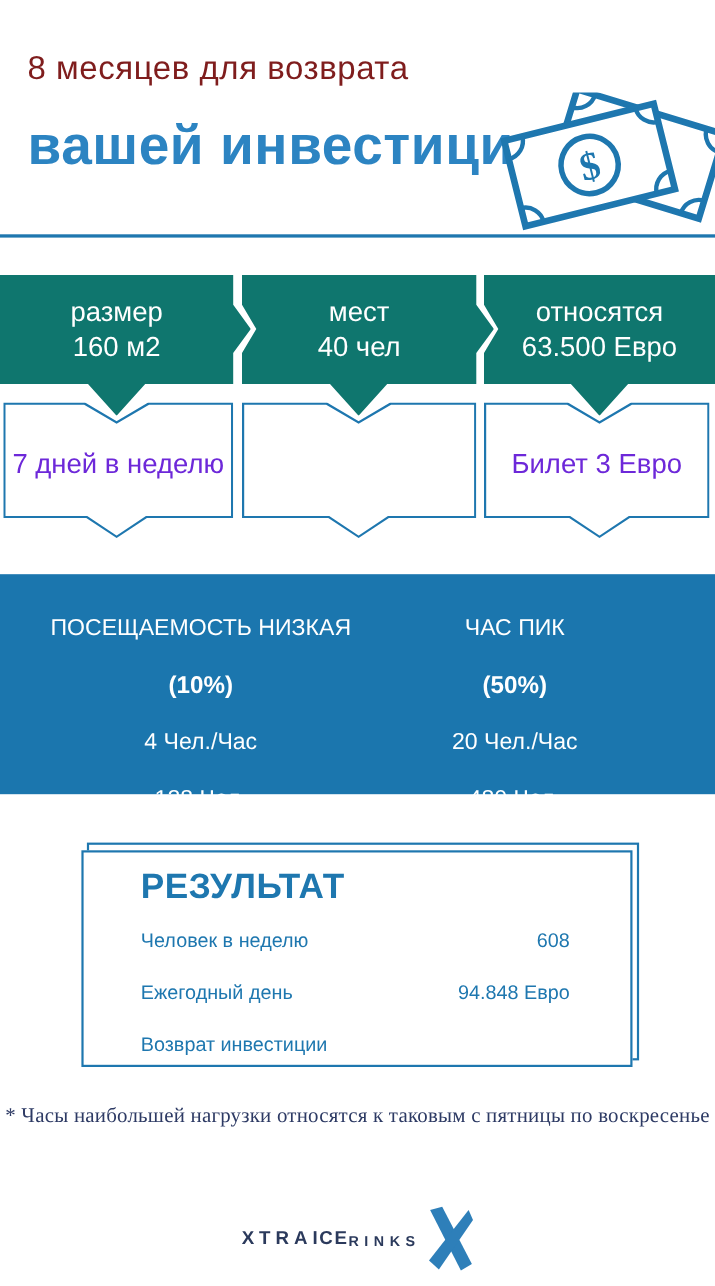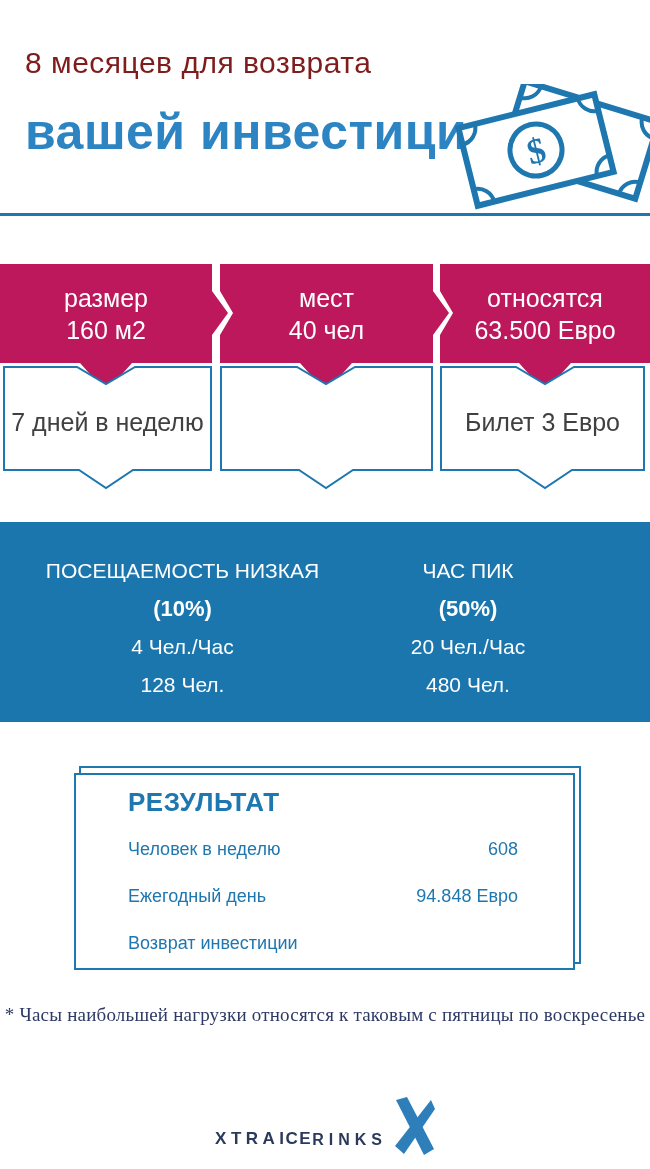--- a/index.html
+++ b/index.html
@@ -13,80 +13,80 @@
     color:#7f1d1d; font-weight:400; letter-spacing:0.5px; white-space:nowrap;
   }
   .title2 {
     position:absolute; left:25px; top:103px; font-size:50px; line-height:58px;
     color:#2c84c2; font-weight:bold; letter-spacing:0.5px; white-space:nowrap;
   }
   .money-svg { position:absolute; left:452px; top:84px; }
   .divider { position:absolute; left:0; top:213px; width:650px; height:3px; background:#1e77af; }
 
   
-  .banner { position:absolute; top:264px; height:128px; background:#be185d; }
+  .banner { position:absolute; top:250px; height:128px; background:#0f766e; }
   .banner1 { left:0; width:229px;
     clip-path:polygon(0px 0px,212px 0px,212px 27px,228px 49px,212px 71px,212px 99px,132px 99px,106px 128px,80px 99px,0px 99px); }
   .banner2 { left:220px; width:229px;
     clip-path:polygon(0px 0px,213px 0px,213px 27px,229px 49px,213px 71px,213px 99px,132px 99px,106px 128px,80px 99px,0px 99px,0px 71px,13px 49px,0px 27px); }
   .banner3 { left:440px; width:210px;
     clip-path:polygon(0px 0px,210px 0px,210px 99px,131px 99px,105px 128px,79px 99px,0px 99px,0px 71px,13px 49px,0px 27px); }
   .banner-inner {
     height:99px; display:flex; flex-direction:column; justify-content:center; align-items:center;
     gap:4px; color:#ffffff; font-size:25px; line-height:28px;
   }
   .banner1 .banner-inner { width:212px; }
   .banner2 .banner-inner { width:213px; }
   .banner3 .banner-inner { width:210px; }
 
   
   .bubble-svg { position:absolute; top:366px; }
   .bubble-text {
     position:absolute; top:392px; height:60px; display:flex; align-items:center; justify-content:center;
-    color:#404040; font-size:25px; white-space:nowrap;
+    color:#6d28d9; font-size:25px; white-space:nowrap;
   }
 
   
   .band { position:absolute; left:0; top:522px; width:650px; height:200px; background:#1b76ae; }
   .band-col {
     position:absolute; top:0; height:244px; display:flex; flex-direction:column; align-items:center;
-    padding-top:36px; box-sizing:border-box; gap:13px; color:#ffffff; font-size:21px; line-height:25px;
+    padding-top:36px; box-sizing:border-box; gap:27px; color:#ffffff; font-size:21px; line-height:25px;
     text-align:center;
   }
   .band-col .pct { font-weight:bold; font-size:22px; }
   .col-low  { left:30px;  width:305px; }
   .col-peak { left:330px; width:276px; }
 
   
   .frame { position:absolute; border:2px solid #1e77af; background:transparent; }
   .frameA { left:79px; top:766px; width:498px; height:194px; }
   .frameB { left:74px; top:773px; width:497px; height:193px; background:#ffffff; }
   .result-content { position:absolute; left:74px; top:773px; width:497px; }
   .result-title {
-    margin:14px 0 16px 54px; color:#1e77af; font-size:26px; font-weight:bold; letter-spacing:0.5px;
+    margin:14px 0 16px 54px; color:#1e77af; font-size:32px; font-weight:bold; letter-spacing:0.5px;
   }
   .result-row {
     margin:0 0 17px 54px; width:390px; display:flex; justify-content:space-between;
     color:#1e77af; font-size:18px; line-height:30px;
   }
   .result-row .val { text-align:right; }
 
   
   .footnote {
     position:absolute; left:0; top:1004px; width:650px; text-align:center;
     color:#2d3a64; font-size:19px; letter-spacing:0.2px;font-family:Liberation Serif, serif;
   }
 
   
   .logo { position:absolute; left:0; top:1096px; width:650px; display:flex; justify-content:center; align-items:flex-start; gap:6px; }
   .logo-textcol { margin-top:20px; display:flex; flex-direction:row; align-items:flex-end; }
   .logo-line1 { font-size:17px; color:#2b3a5c; white-space:nowrap; }
   .logo-xtra { font-weight:600; letter-spacing:4.5px; }
   .logo-ice  { font-weight:800; letter-spacing:1.5px; }
-  .logo-sub  { margin-top:15px; font-size:16px; font-weight:600; letter-spacing:5px; color:#2b3a5c; }
+  .logo-sub  { margin-top:3px; font-size:13px; font-weight:600; letter-spacing:5px; color:#2b3a5c; }
 </style>
 </head>
 <body>
 
 <div class="canvas">
 
   <div class="title1">8 месяцев для возврата</div>
   <div class="title2">вашей инвестиции</div>
 
   <svg class="money-svg" width="198" height="126" viewBox="0 0 198 126">

